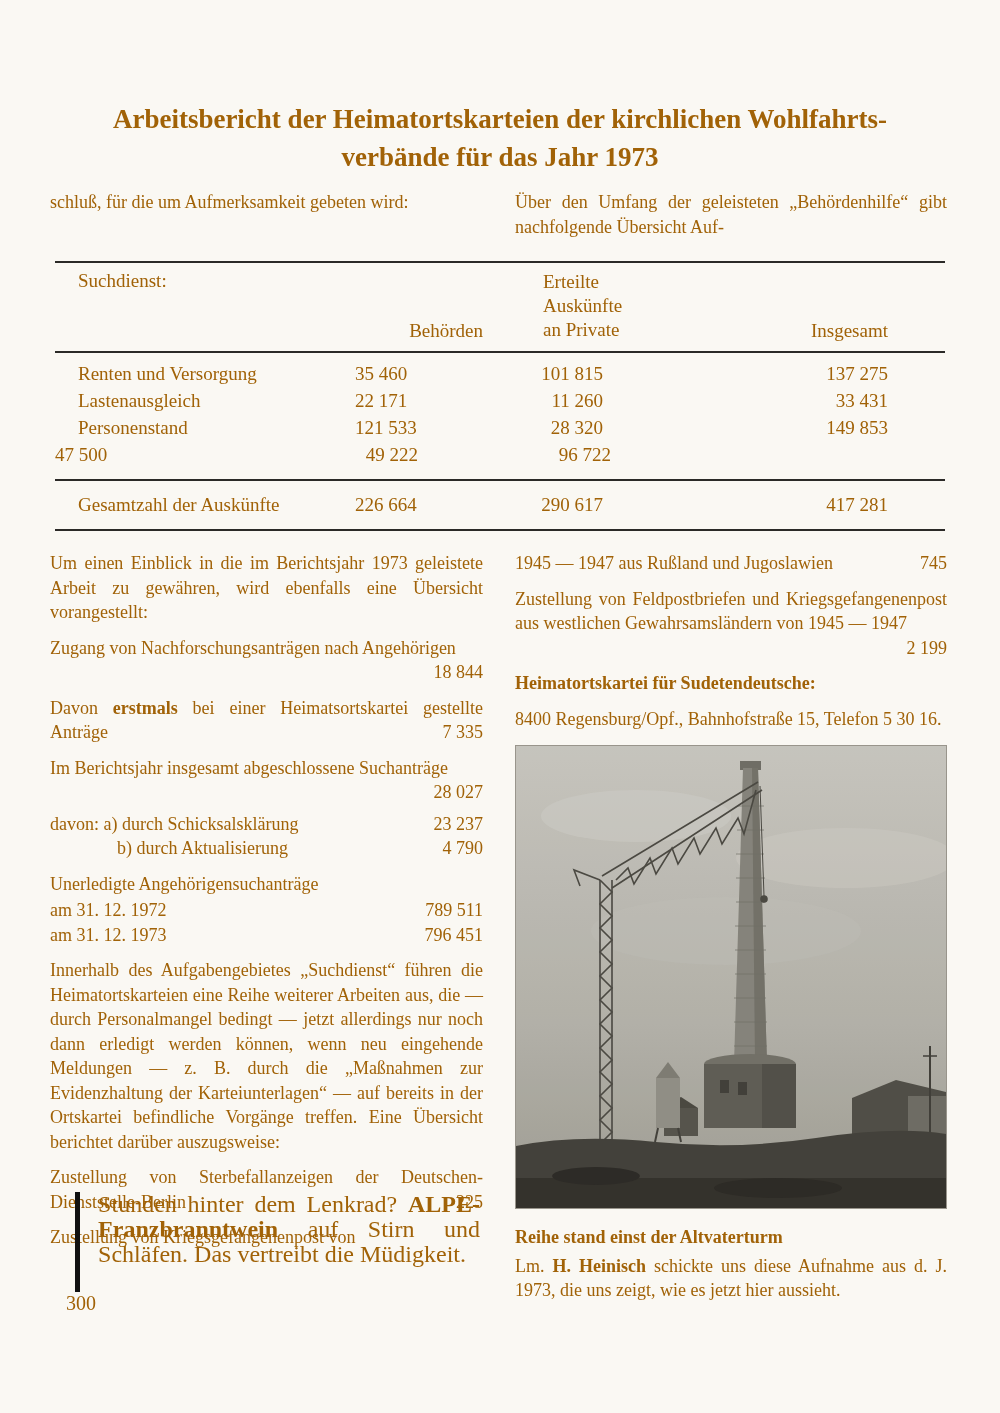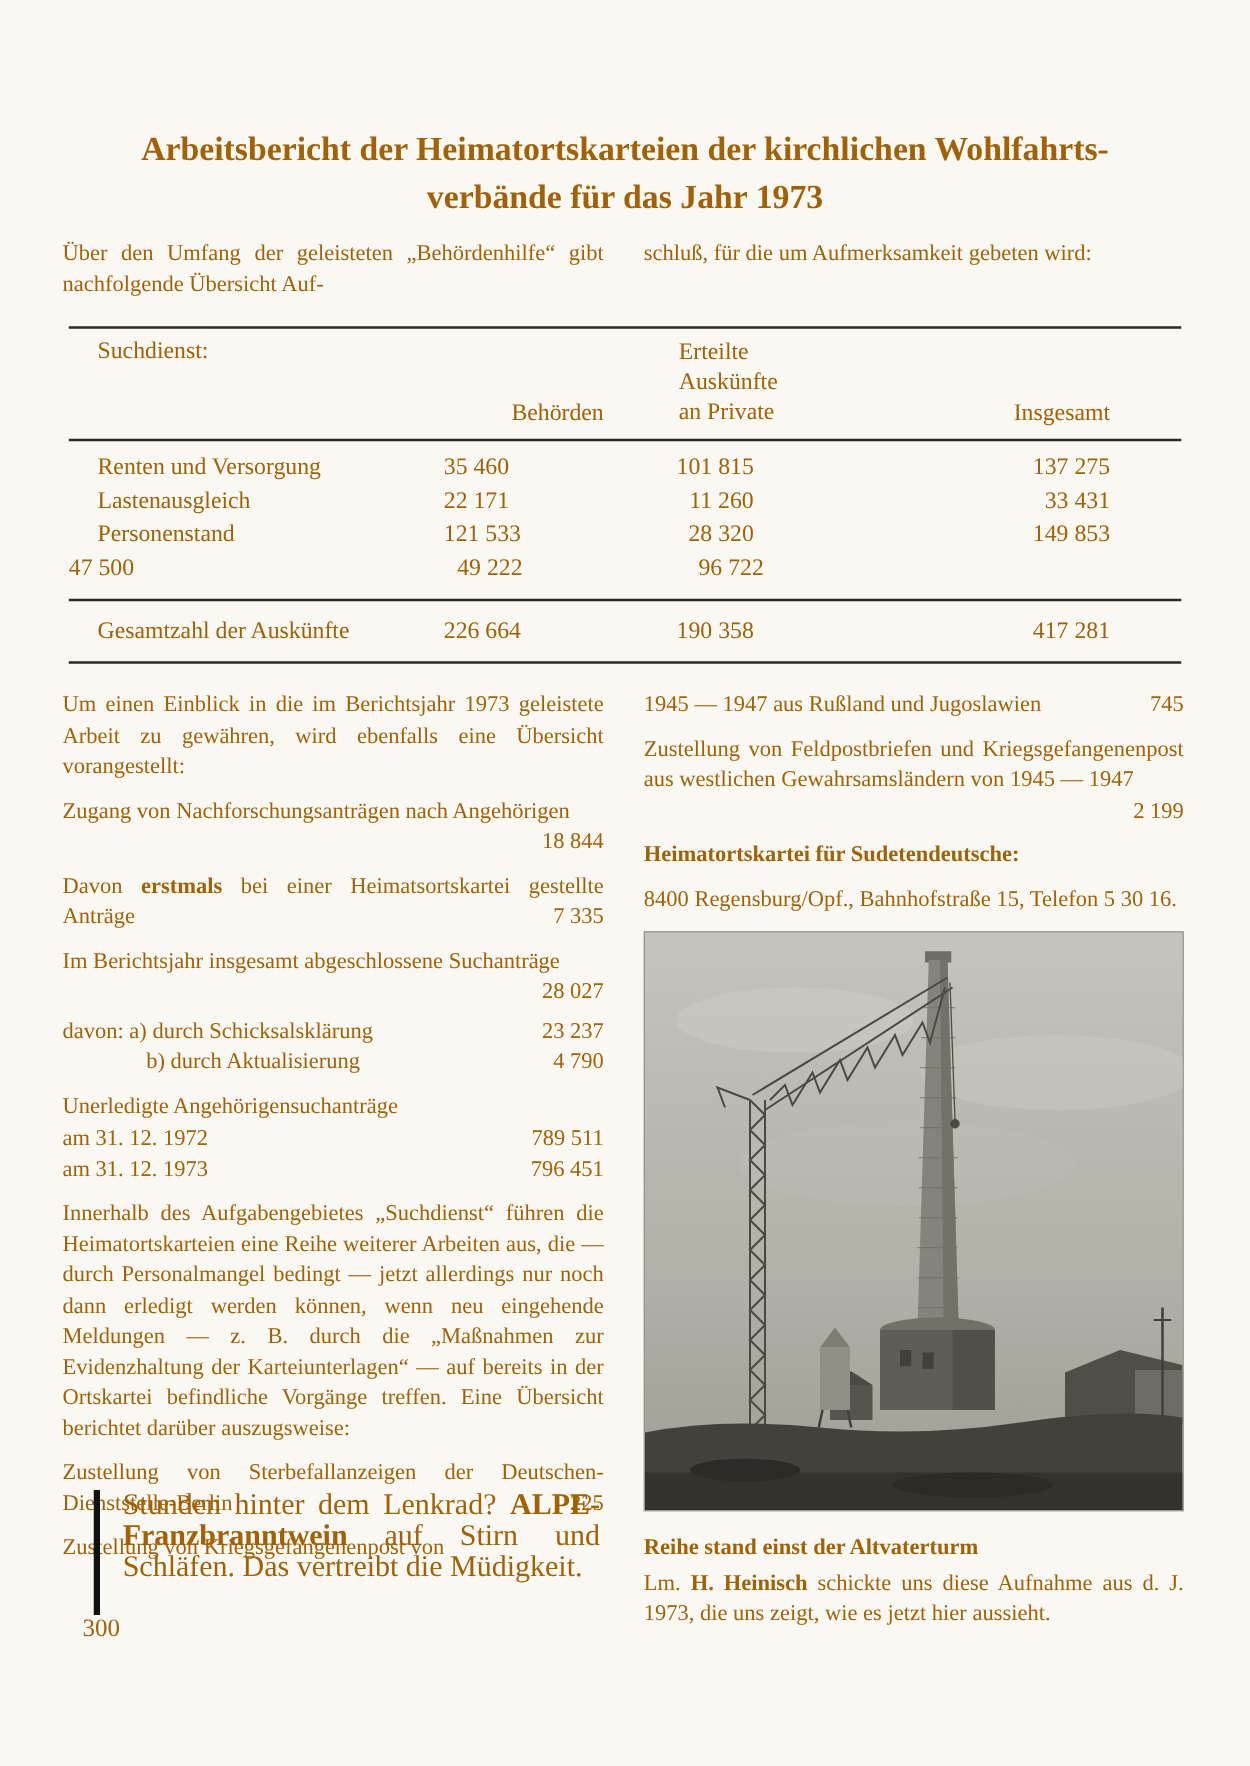--- a/index.html
+++ b/index.html
@@ -99,22 +99,22 @@
 <body>
 
 <div class="page">
 
   <h1 class="title">
     <span class="tline">Arbeitsbericht der Heimatortskarteien der kirchlichen Wohlfahrts-</span>
     <span class="tline">verbände für das Jahr 1973</span>
   </h1>
 
   <div class="two-col intro">
+    <p>schluß, für die um Aufmerksamkeit gebeten wird:</p>
     <p>Über den Umfang der geleisteten „Behördenhilfe“ gibt nachfolgende Übersicht Auf-</p>
-    <p>schluß, für die um Aufmerksamkeit gebeten wird:</p>
   </div>
 
   <div class="stat-table">
     <div class="rule"></div>
     <div class="tgrid thead">
       <div class="c1">Suchdienst:</div>
       <div class="c2">Behörden</div>
       <div class="c3h">
         <span>Erteilte Auskünfte</span>
         <span>an Private</span>
@@ -144,21 +144,21 @@
       <div class="trow">
         <div class="c2">47 500</div>
         <div class="c3">49 222</div>
         <div class="c4">96 722</div>
       </div>
     </div>
     <div class="rule"></div>
     <div class="trow total-row">
       <div class="c1">Gesamtzahl der Auskünfte</div>
       <div class="c2">226 664</div>
-      <div class="c3">190 358</div>
+      <div class="c3">290 617</div>
       <div class="c4">417 281</div>
     </div>
     <div class="rule"></div>
   </div>
 
   <div class="two-col body-cols">
 
     <div class="col-left">
       <p>Um einen Einblick in die im Berichtsjahr 1973 geleistete Arbeit zu gewähren, wird ebenfalls eine Übersicht vorangestellt:</p>
 

